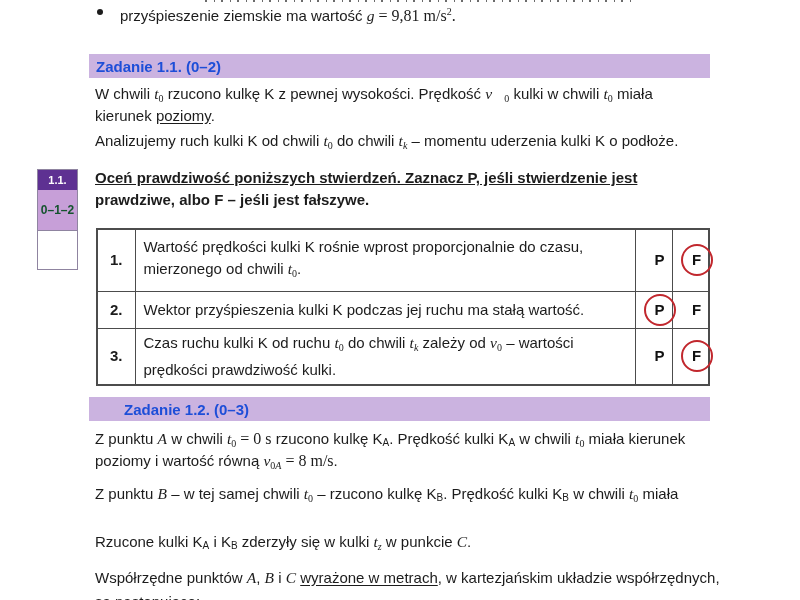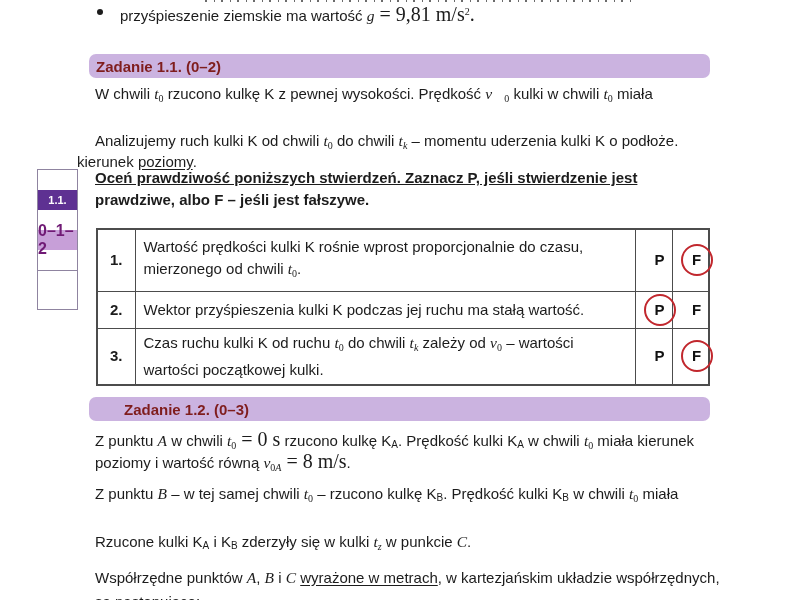--- a/index.html
+++ b/index.html
@@ -14,46 +14,46 @@
   .top-frag{position:absolute;left:205px;top:0;width:430px;height:2px;opacity:.75;
     background:repeating-linear-gradient(90deg,#3a3a3a 0 2px,transparent 2px 6px,
       transparent 6px 9px,#3a3a3a 9px 10px,transparent 10px 16px);}
 
   
   .bullet-dot{position:absolute;width:6px;height:6px;border-radius:50%;background:#1c1c1c;}
 
   
   .task-bar{position:absolute;left:89px;width:621px;height:24px;background:#cbb3e0;
     display:flex;align-items:center;padding-left:7px;box-sizing:border-box;
-    font-weight:bold;font-size:15px;color:#7f1d1d;border-radius:7px;}
+    font-weight:bold;font-size:15px;color:#1d4ed8;}
 
   
   .margin-box{position:absolute;left:37px;top:169px;width:41px;border:1px solid #8f84a0;
     box-sizing:border-box;background:#fff;}
-  .margin-box .cell{display:flex;align-items:center;justify-content:center;box-sizing:border-box;margin-top:20px;}
+  .margin-box .cell{display:flex;align-items:center;justify-content:center;box-sizing:border-box;}
   .mb-code{height:20px;background:#5e3192;color:#ffffff;font-size:11px;font-weight:bold;}
-  .mb-points{height:20px;background:#c79fd8;color:#701a75;font-size:16px;font-weight:bold;}
+  .mb-points{height:40px;background:#c79fd8;color:#14532d;font-size:12px;font-weight:bold;}
   .mb-empty{height:39px;background:#ffffff;border-top:1px solid #8f84a0;}
 
   
   table.tf{position:absolute;left:96px;top:228px;width:612px;border-collapse:collapse;
     table-layout:fixed;font-size:15px;}
   table.tf,.tf td{border:1px solid #4c4c4c;}
   table.tf{border:2px solid #4c4c4c;}
   .tf td{padding:2px 8px;line-height:22px;vertical-align:middle;box-sizing:border-box;}
   .td-num{width:38px;text-align:center;font-weight:bold;}
   .td-stmt{width:500px;}
   .td-pf{width:37px;text-align:center;padding:0;}
   .pf-mark{display:inline-flex;align-items:center;justify-content:center;width:28px;height:28px;
     border-radius:50%;border:2.5px solid transparent;font-weight:bold;font-size:15px;color:#111;}
   .pf-mark.ring{border-color:#c1272d;}
 
   
   .seg-i{font-family:"Liberation Serif","DejaVu Serif",serif;font-style:italic;font-size:15.5px;}
-  .seg-m{font-family:"Liberation Serif","DejaVu Serif",serif;font-size:20px;}
+  .seg-m{font-family:"Liberation Serif","DejaVu Serif",serif;font-size:16px;}
   .seg-msub{font-family:"Liberation Serif","DejaVu Serif",serif;font-size:10px;vertical-align:-3px;}
   .seg-isub{font-family:"Liberation Serif","DejaVu Serif",serif;font-style:italic;font-size:10px;vertical-align:-3px;}
   .seg-msup{font-family:"Liberation Serif","DejaVu Serif",serif;font-size:10px;vertical-align:6px;}
   .seg-k{font-size:10px;vertical-align:-2px;}
   .seg-u{text-decoration:underline;text-underline-offset:2px;}
 </style>
 </head>
 <body>
 
 <div id="page">
@@ -61,21 +61,21 @@
   <div class="top-frag"></div>
 
   <span class="bullet-dot" style="left:97px;top:9px;"></span>
   <div class="tl" style="left:120px;top:2px;"><span>przyśpieszenie ziemskie ma wartość </span><span class="seg-i">g</span><span class="seg-m"> = 9,81 m/s</span><span class="seg-msup">2</span><span class="seg-m">.</span></div>
 
   <div class="task-bar" style="top:54px;">
     <span>Zadanie 1.1. (0–2)</span>
   </div>
 
   <div class="tl" style="left:95px;top:84px;"><span>W chwili </span><span class="seg-i">t</span><span class="seg-msub">0</span><span> rzucono kulkę K z pewnej wysokości. Prędkość </span><span class="seg-i">v⃗</span><span class="seg-msub">0</span><span> kulki w chwili </span><span class="seg-i">t</span><span class="seg-msub">0</span><span> miała</span></div>
-  <div class="tl" style="left:77px;top:106px;margin-top:46px;"><span>kierunek </span><span class="seg-u">poziomy</span><span>.</span></div>
+  <div class="tl" style="left:95px;top:106px;"><span>kierunek </span><span class="seg-u">poziomy</span><span>.</span></div>
   <div class="tl" style="left:95px;top:131px;"><span>Analizujemy ruch kulki K od chwili </span><span class="seg-i">t</span><span class="seg-msub">0</span><span> do chwili </span><span class="seg-i">t</span><span class="seg-isub">k</span><span> – momentu uderzenia kulki K o podłoże.</span></div>
 
   <div class="margin-box">
     <div class="cell mb-code">1.1.</div>
     <div class="cell mb-points">0–1–2</div>
     <div class="cell mb-empty"></div>
   </div>
 
   <div class="tl bold" style="left:95px;top:168px;text-decoration:underline;">Oceń prawdziwość poniższych stwierdzeń. Zaznacz P, jeśli stwierdzenie jest</div>
   <div class="tl bold" style="left:95px;top:190px;">prawdziwe, albo F – jeśli jest fałszywe.</div>
@@ -89,21 +89,21 @@
         <td class="td-pf"><span class="pf-mark ring">F</span></td>
       </tr>
       <tr style="height:34px;">
         <td class="td-num">2.</td>
         <td class="td-stmt"><span>Wektor przyśpieszenia kulki K podczas jej ruchu ma stałą wartość.</span></td>
         <td class="td-pf"><span class="pf-mark ring">P</span></td>
         <td class="td-pf"><span class="pf-mark">F</span></td>
       </tr>
       <tr style="height:57px;">
         <td class="td-num">3.</td>
-        <td class="td-stmt"><span>Czas ruchu kulki K od ruchu </span><span class="seg-i">t</span><span class="seg-msub">0</span><span> do chwili </span><span class="seg-i">t</span><span class="seg-isub">k</span><span> zależy od </span><span class="seg-i">v</span><span class="seg-msub">0</span><span> – wartości</span><br><span>wartości początkowej kulki.</span></td>
+        <td class="td-stmt"><span>Czas ruchu kulki K od ruchu </span><span class="seg-i">t</span><span class="seg-msub">0</span><span> do chwili </span><span class="seg-i">t</span><span class="seg-isub">k</span><span> zależy od </span><span class="seg-i">v</span><span class="seg-msub">0</span><span> – wartości</span><br><span>prędkości prawdziwość kulki.</span></td>
         <td class="td-pf"><span class="pf-mark">P</span></td>
         <td class="td-pf"><span class="pf-mark ring">F</span></td>
       </tr>
     </tbody>
   </table>
 
   <div class="task-bar" style="top:397px;padding-left:35px;">
     <span>Zadanie 1.2. (0–3)</span>
   </div>
 

